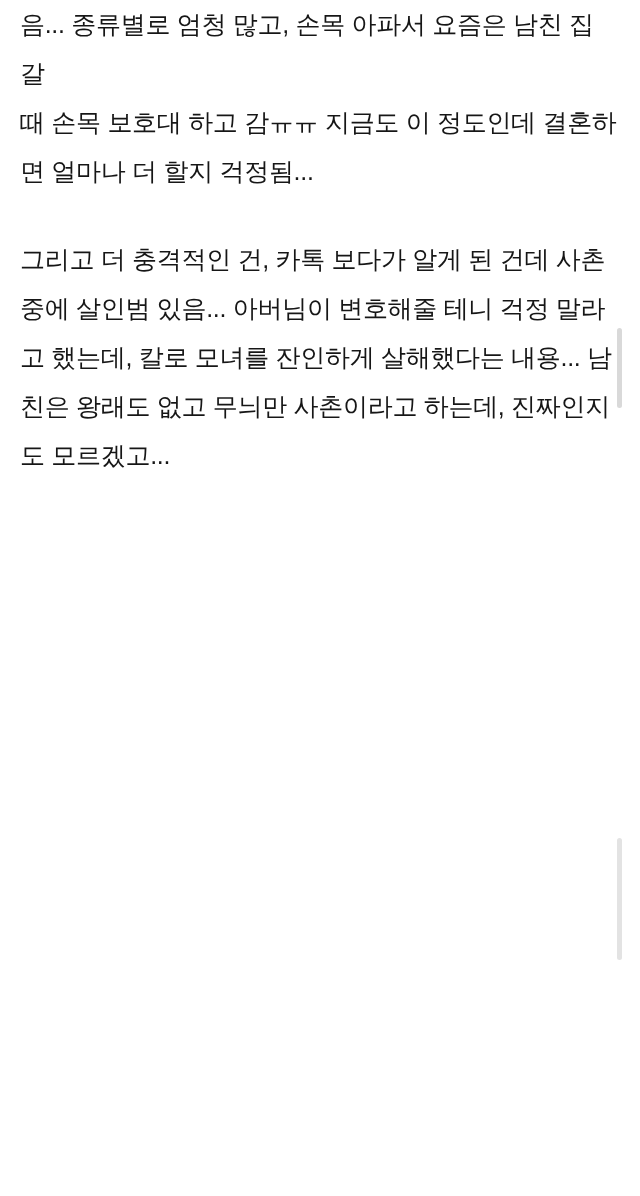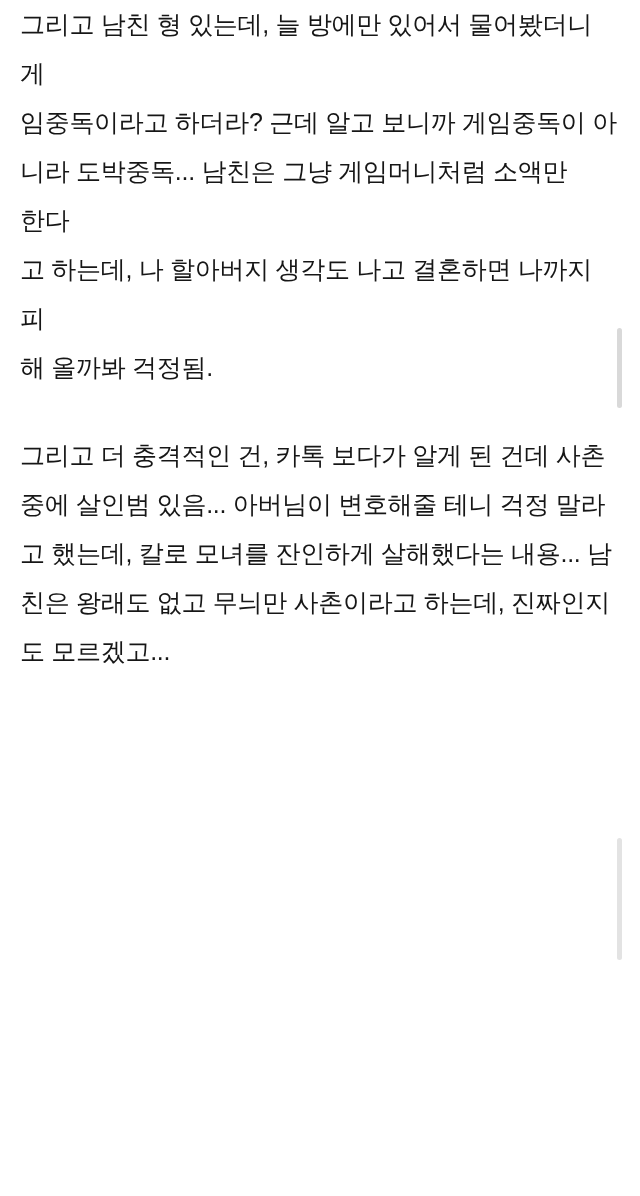--- a/index.html
+++ b/index.html
@@ -48,25 +48,23 @@
   .scroll-thumb.lower {
     top: 838px;
     height: 122px;
     background: #e3e3e3;
   }
 </style>
 </head>
 <body>
 
 <main class="post-body">
-  <p class="para">그리고 남친 형 있는데, 늘 방에만 있어서 물어봤더니 게
-임중독이라고 하더라? 근데 알고 보니까 게임중독이 아
-니라 도박중독... 남친은 그냥 게임머니처럼 소액만 한다
-고 하는데, 나 할아버지 생각도 나고 결혼하면 나까지 피
-해 올까봐 걱정됨.</p>
+  <p class="para">음... 종류별로 엄청 많고, 손목 아파서 요즘은 남친 집 갈
+때 손목 보호대 하고 감ㅠㅠ 지금도 이 정도인데 결혼하
+면 얼마나 더 할지 걱정됨...</p>
   <p class="para">그리고 더 충격적인 건, 카톡 보다가 알게 된 건데 사촌
 중에 살인범 있음... 아버님이 변호해줄 테니 걱정 말라
 고 했는데, 칼로 모녀를 잔인하게 살해했다는 내용... 남
 친은 왕래도 없고 무늬만 사촌이라고 하는데, 진짜인지
 도 모르겠고...</p>
 
 </main>
 
 <div class="scroll-thumb upper"></div>
 <div class="scroll-thumb lower"></div>

